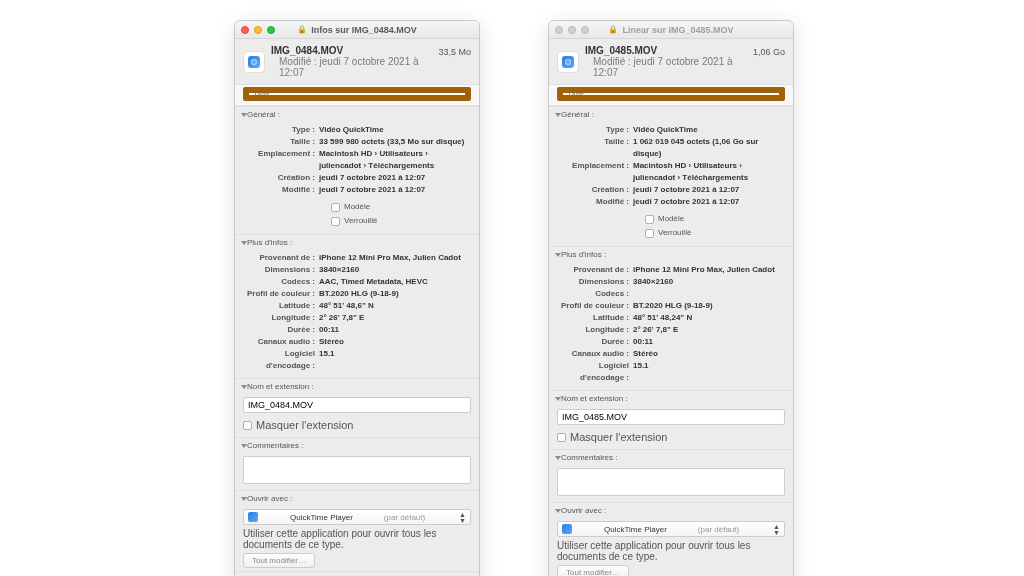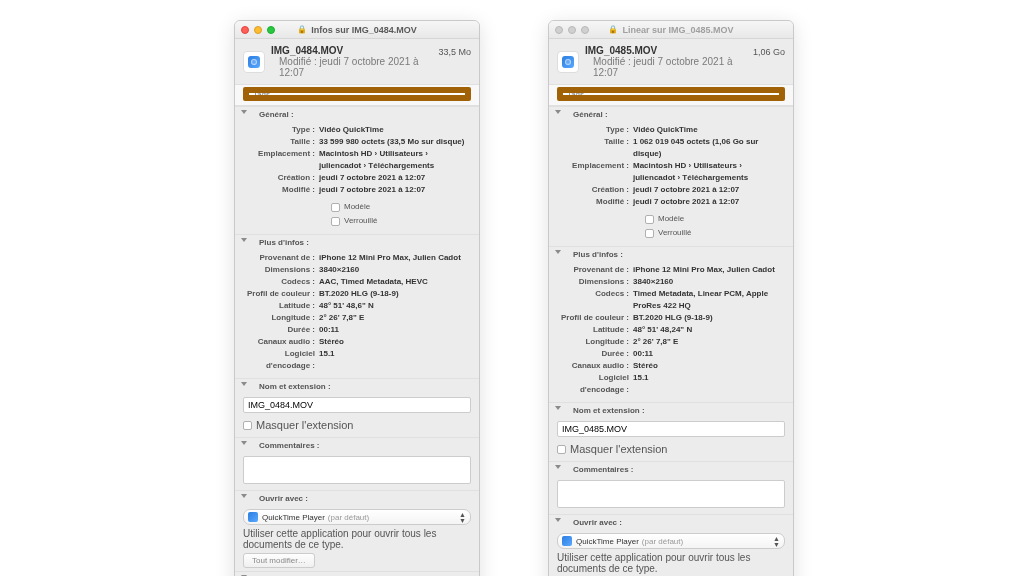--- a/index.html
+++ b/index.html
@@ -65,22 +65,22 @@
   .header-main { flex:1; min-width:0;}
   .filename { font-size:10px; font-weight:700;}
   .modified-line { font-size:10px; color:#7a7a7a;margin-left:8px;}
   .filesize { font-size:9px; color:#555; align-self:flex-start; padding-top:2px;}
   .tags-row { padding:2px 8px 4px; border-top:1px solid #e0e0e0; border-bottom:1px solid #e0e0e0; background:#f8f8f8;}
   .tags-input {
     width:100%; height:14px; border:6px solid #a16207; border-radius:2px;
     background:#fff; font-size:8px; padding:0 4px; color:#aaa;
   }
   .section-header {
-    display:flex; gap:12px;
-    padding:3px 6px; font-size:8px; font-weight:700; color:#555;
+    display:flex; align-items:center; gap:0;
+    padding:3px 6px; font-size:8px; font-weight:400; color:#555;
     border-top:1px solid #e0e0e0;
   }
   .section-header:first-of-type { border-top:none;}
   .tri {
     width:0;height:0; border-left:3px solid transparent; border-right:3px solid transparent;
     border-top:4px solid #8a8a8a;
   }
   .kv-block { padding:2px 8px 6px 8px;}
   .kv-row { display:flex; font-size:8px; line-height:12px;font-weight:bold;}
   .kv-label { width:76px; text-align:right; color:#555; padding-right:4px;}
@@ -90,23 +90,23 @@
   .checkbox { width:9px; height:9px; border:1px solid #b0b0b0; border-radius:2px; background:#fff;}
   .name-field { padding:3px 8px;}
   .text-input {
     width:100%; height:16px; border:1px solid #ccc; border-radius:2px;
     background:#fff; font-size:9px; padding:0 4px;
   }
   .hide-ext { display:flex; align-items:center; gap:4px; padding:3px 8px 6px; font-size:11px; color:#555;}
   .comment-box { margin:3px 8px 6px; height:28px; background:#fff; border:1px solid #ccc; border-radius:2px;}
   .openwith-block { padding:3px 8px;}
   .select {
-    width:100%; height:16px; border:1px solid #ccc; border-radius:7px;
+    width:100%; height:16px; border:1px solid #ccc; border-radius:2px;
     background:linear-gradient(#fff,#f4f4f4);
-    display:flex; align-items:center; padding:0 4px; font-size:8px; position:relative;
+    display:flex; align-items:center; padding:0 4px; font-size:8px; position:relative;gap:28px;
   }
   .select .arrows {
     position:absolute; right:4px; top:2px; font-size:7px; line-height:6px; color:#555;
     display:flex; flex-direction:column;
   }
   .app-icon-sm { width:10px;height:10px;border-radius:2px;background:linear-gradient(135deg,#2a7de1,#5aa9ff);margin-right:4px; display:inline-block;}
   .openwith-hint { font-size:10px; color:#555; padding:3px 0;}
   .btn-small {
     display:inline-block; padding:2px 8px; font-size:8px;
     border:1px solid #ccc; border-radius:3px; background:linear-gradient(#fefefe,#f0f0f0);
@@ -353,21 +353,20 @@
       <div class="kv-row">
           <div class="kv-label">Provenant de :</div>
           <div class="kv-value">iPhone 12 Mini Pro Max, Julien Cadot</div>
         </div>
       <div class="kv-row">
           <div class="kv-label">Dimensions :</div>
           <div class="kv-value">3840×2160</div>
         </div>
       <div class="kv-row">
           <div class="kv-label">Codecs :</div>
-          <div class="kv-value">Timed Metadata, Linear PCM, Apple ProRes 422 HQ</div>
         </div>
       <div class="kv-row">
           <div class="kv-label">Profil de couleur :</div>
           <div class="kv-value">BT.2020 HLG (9-18-9)</div>
         </div>
       <div class="kv-row">
           <div class="kv-label">Latitude :</div>
           <div class="kv-value">48° 51' 48,24" N</div>
         </div>
       <div class="kv-row">

